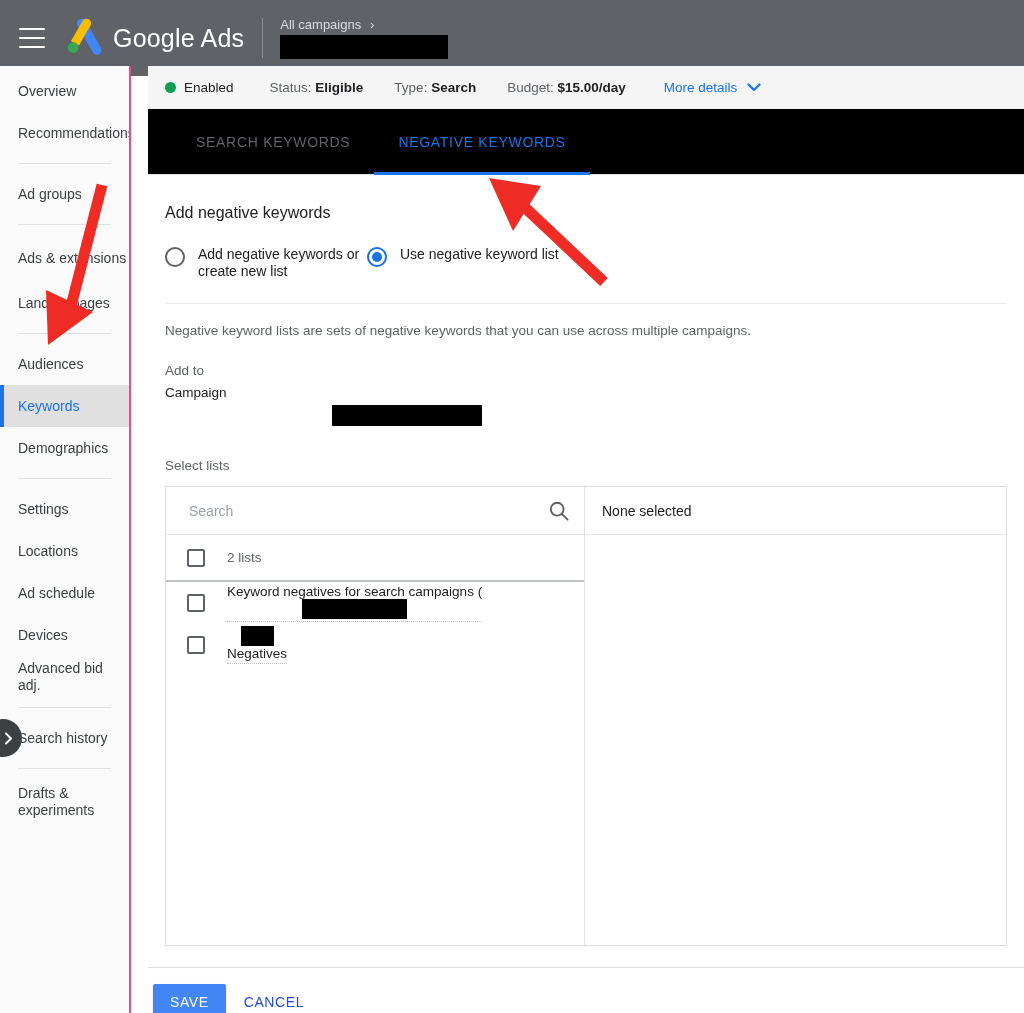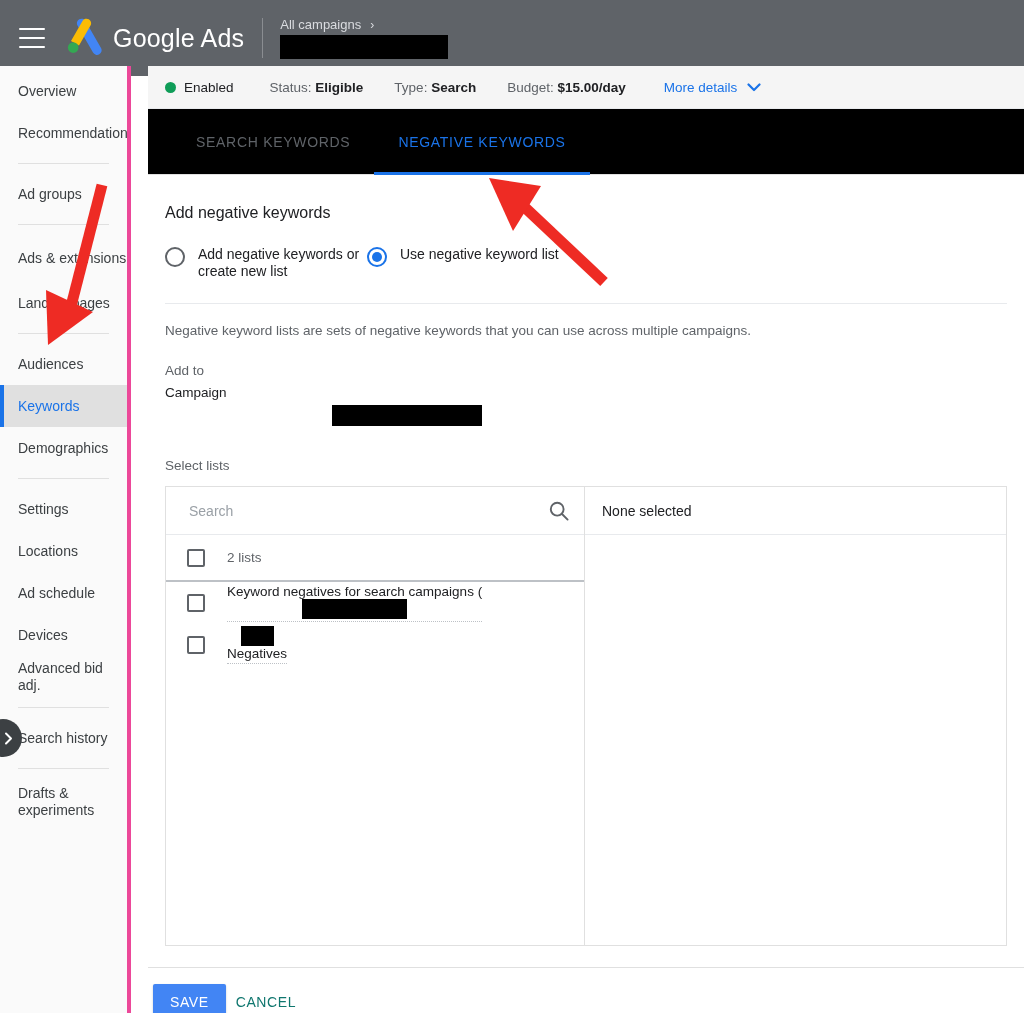--- a/index.html
+++ b/index.html
@@ -33,21 +33,21 @@
   .topdiv { width: 1px; height: 40px; background: #8a8d91; margin: 0 17px 0 18px; }
   .crumbwrap { display: flex; flex-direction: column; justify-content: center; }
   .crumb { display: flex; align-items: center; color: #dadce0; font-size: 13px; }
   .crumb .chev { margin-left: 9px; font-size: 12px; color: #dadce0; }
   .redact { background: #000; display: block; }
   .redact.crumb-redact { width: 168px; height: 24px; margin-top: 3px; }
 
   
   .sidebar {
     position: absolute; left: 0; top: 66px; width: 131px; height: 947px;
-    background: #fafafa; border-right: 4px solid #ec4899; overflow: hidden;
+    background: #fafafa; border-right: 2px solid #ec4899; overflow: hidden;
   }
   .nav-item {
     position: relative; padding: 0 0 0 18px; min-height: 42px;
     display: flex; align-items: center; font-size: 14px; color: #3c4043;
     line-height: 17px; cursor: pointer;
   }
   .nav-item.two-line { min-height: 48px; }
   .nav-item.active { background: #e0e0e0; color: #1a73e8; }
   .nav-item.active::before {
     content: ""; position: absolute; left: 0; top: 0; bottom: 0;
@@ -175,22 +175,22 @@
   
   .footer-sep { height: 1px; background: #e0e0e0; margin-top: 21px; }
   .footer { display: flex; align-items: center; padding: 16px 0 0 5px; }
   .btn-save {
     background: #4285f4; color: #fff; border: none; border-radius: 2px;
     padding: 0 17px; height: 36px; font-size: 14px; letter-spacing: .6px;
     font-weight: 500; cursor: pointer; font-family: "Liberation Sans", sans-serif;
     box-shadow: 0 1px 2px rgba(60,64,67,.3);
   }
   .btn-cancel {
-    background: transparent; border: none; color: #0f766e; font-size: 14px;
-    letter-spacing: .6px; font-weight: 500; cursor: pointer; margin-left: 4px;
+    background: transparent; border: none; color: #1d4ed8; font-size: 14px;
+    letter-spacing: .6px; font-weight: 500; cursor: pointer; margin-left: 12px;
     font-family: "Liberation Sans", sans-serif;
   }
 
   
   .arrows { position: absolute; left: 0; top: 0; width: 1024px; height: 1013px; pointer-events: none; z-index: 20; }
 </style>
 </head>
 <body>
 
 <div class="app">

